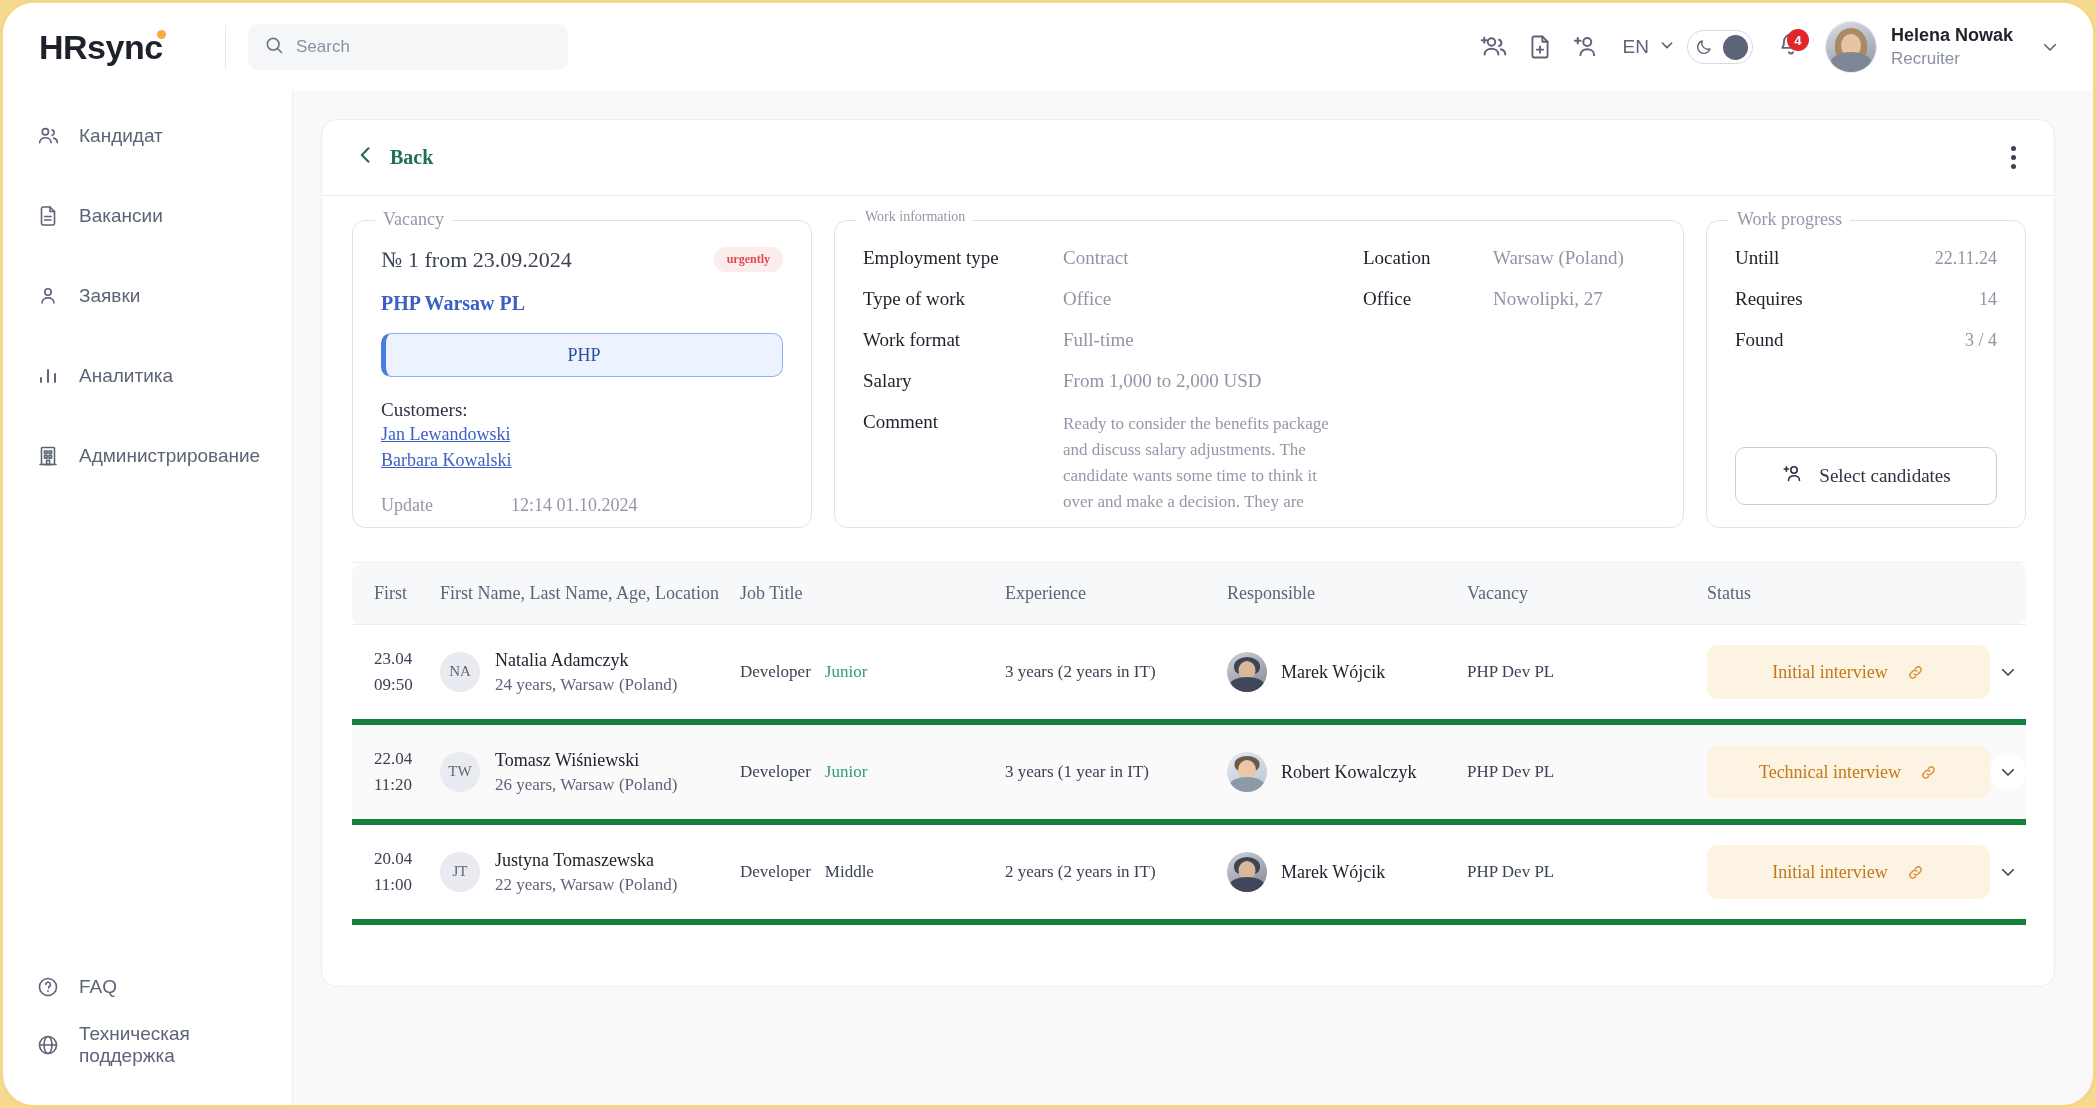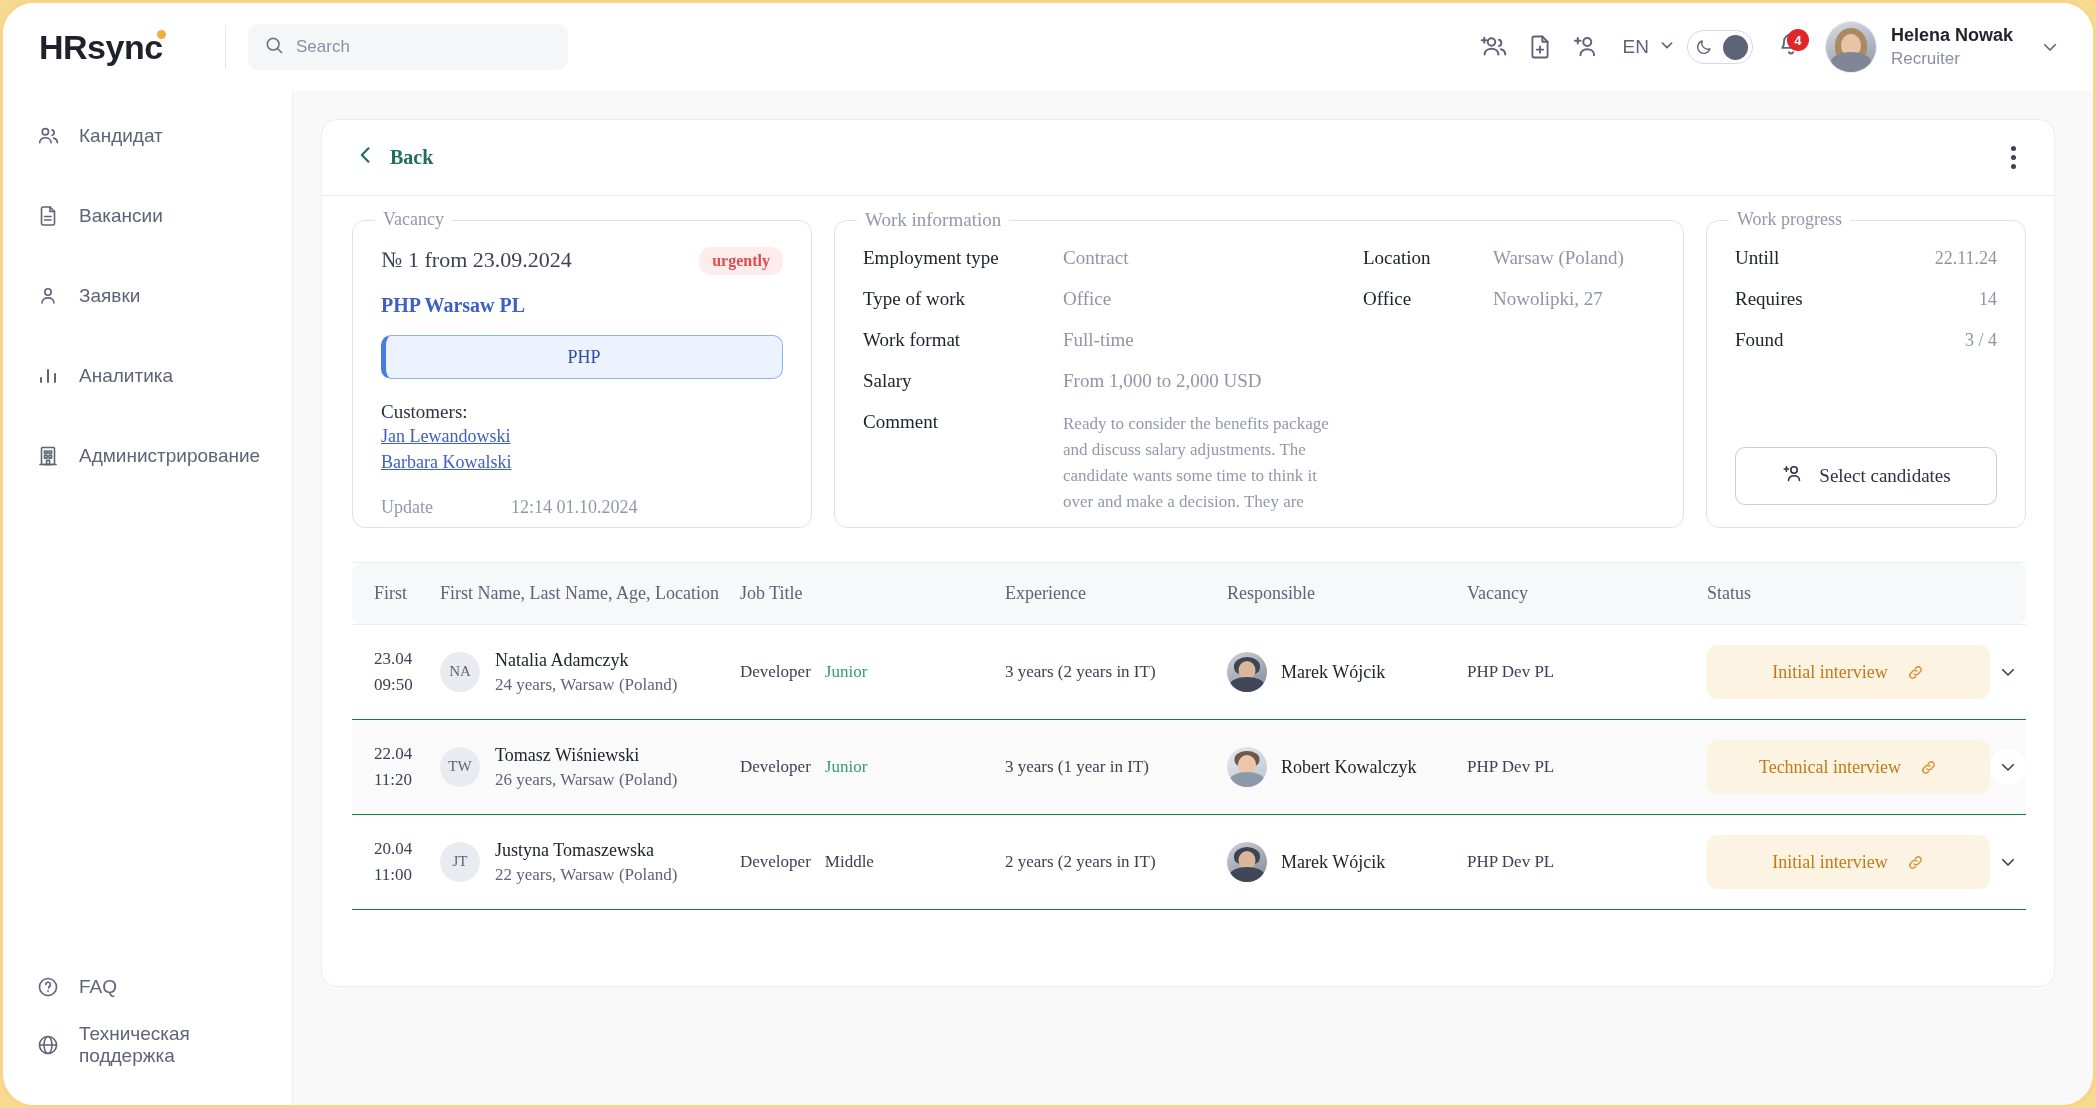--- a/index.html
+++ b/index.html
@@ -209,21 +209,21 @@
 
   
   #vacancy-card { width: 460px; min-width: 460px; height: 308px; }
   .vac-top { display: flex; align-items: flex-start; }
   .vac-num { font-size: 22px; color: #3A4254; font-weight: 400; }
   .vac-num .no { letter-spacing: 0.5px; }
   .badge-urgent {
     margin-left: auto;
     background: #FDECEC;
     color: #E2484F;
-    font-size: 16px; font-weight: 600;
+    font-size: 12px; font-weight: 600;
     border-radius: 12px;
     padding: 5px 13px;
   }
   .vac-title {
     margin-top: 19px;
     font-size: 20px; font-weight: 600;
     color: #3C5FC4;
     cursor: pointer;
   }
   .chip-php {
@@ -297,21 +297,21 @@
     font-weight: 400;
     color: #5E6478;
     background: #F7F8FA;
     padding: 20px 0 20px 0;
     border-top: 1px solid #ECEDF1;
     border-bottom: 1px solid #ECEDF1;
   }
   thead th:first-child { padding-left: 22px; border-top-left-radius: 10px; border-bottom-left-radius: 10px; }
   thead th:last-child  { border-top-right-radius: 10px; border-bottom-right-radius: 10px; }
 
-  tbody tr { border-bottom: 1px solid #15803d; }
+  tbody tr { border-bottom: 6px solid #15803d; }
   tbody tr.alt { background: #FAFAFB; }
   tbody td { padding: 20px 0; vertical-align: middle; }
   tbody td:first-child { padding-left: 22px; }
 
   .cell-date { font-size: 17px; color: #3A4254; line-height: 1.55; }
   .cell-person { display: flex; align-items: center; gap: 15px; }
   .avatar-initials {
     width: 40px; height: 40px; min-width: 40px;
     border-radius: 50%;
     background: #E9EBF0;
@@ -591,21 +591,21 @@
               </div>
             </div>
 
             <div class="vac-upd">
               <div class="lbl">Update</div>
               <div class="val">12:14 01.10.2024</div>
             </div>
           </div>
 
           <div class="fieldset" id="workinfo-card">
-            <div class="legend" style="position:absolute;top:-12px;left:22px;background:#fff;padding:0 8px;font-size:19px;color:#9398A8;">Work information</div>
+            <div class="legend" style="position:absolute;top:-12px;left:22px;background:#fff;padding:0 8px;font-size:14px;color:#9398A8;">Work information</div>
 
             <div class="wi-left">
               <div class="wi-row">
                 <div class="lbl">Employment type</div>
                 <div class="val">Contract</div>
               </div>
               <div class="wi-row">
                 <div class="lbl">Type of work</div>
                 <div class="val">Office</div>
               </div>

